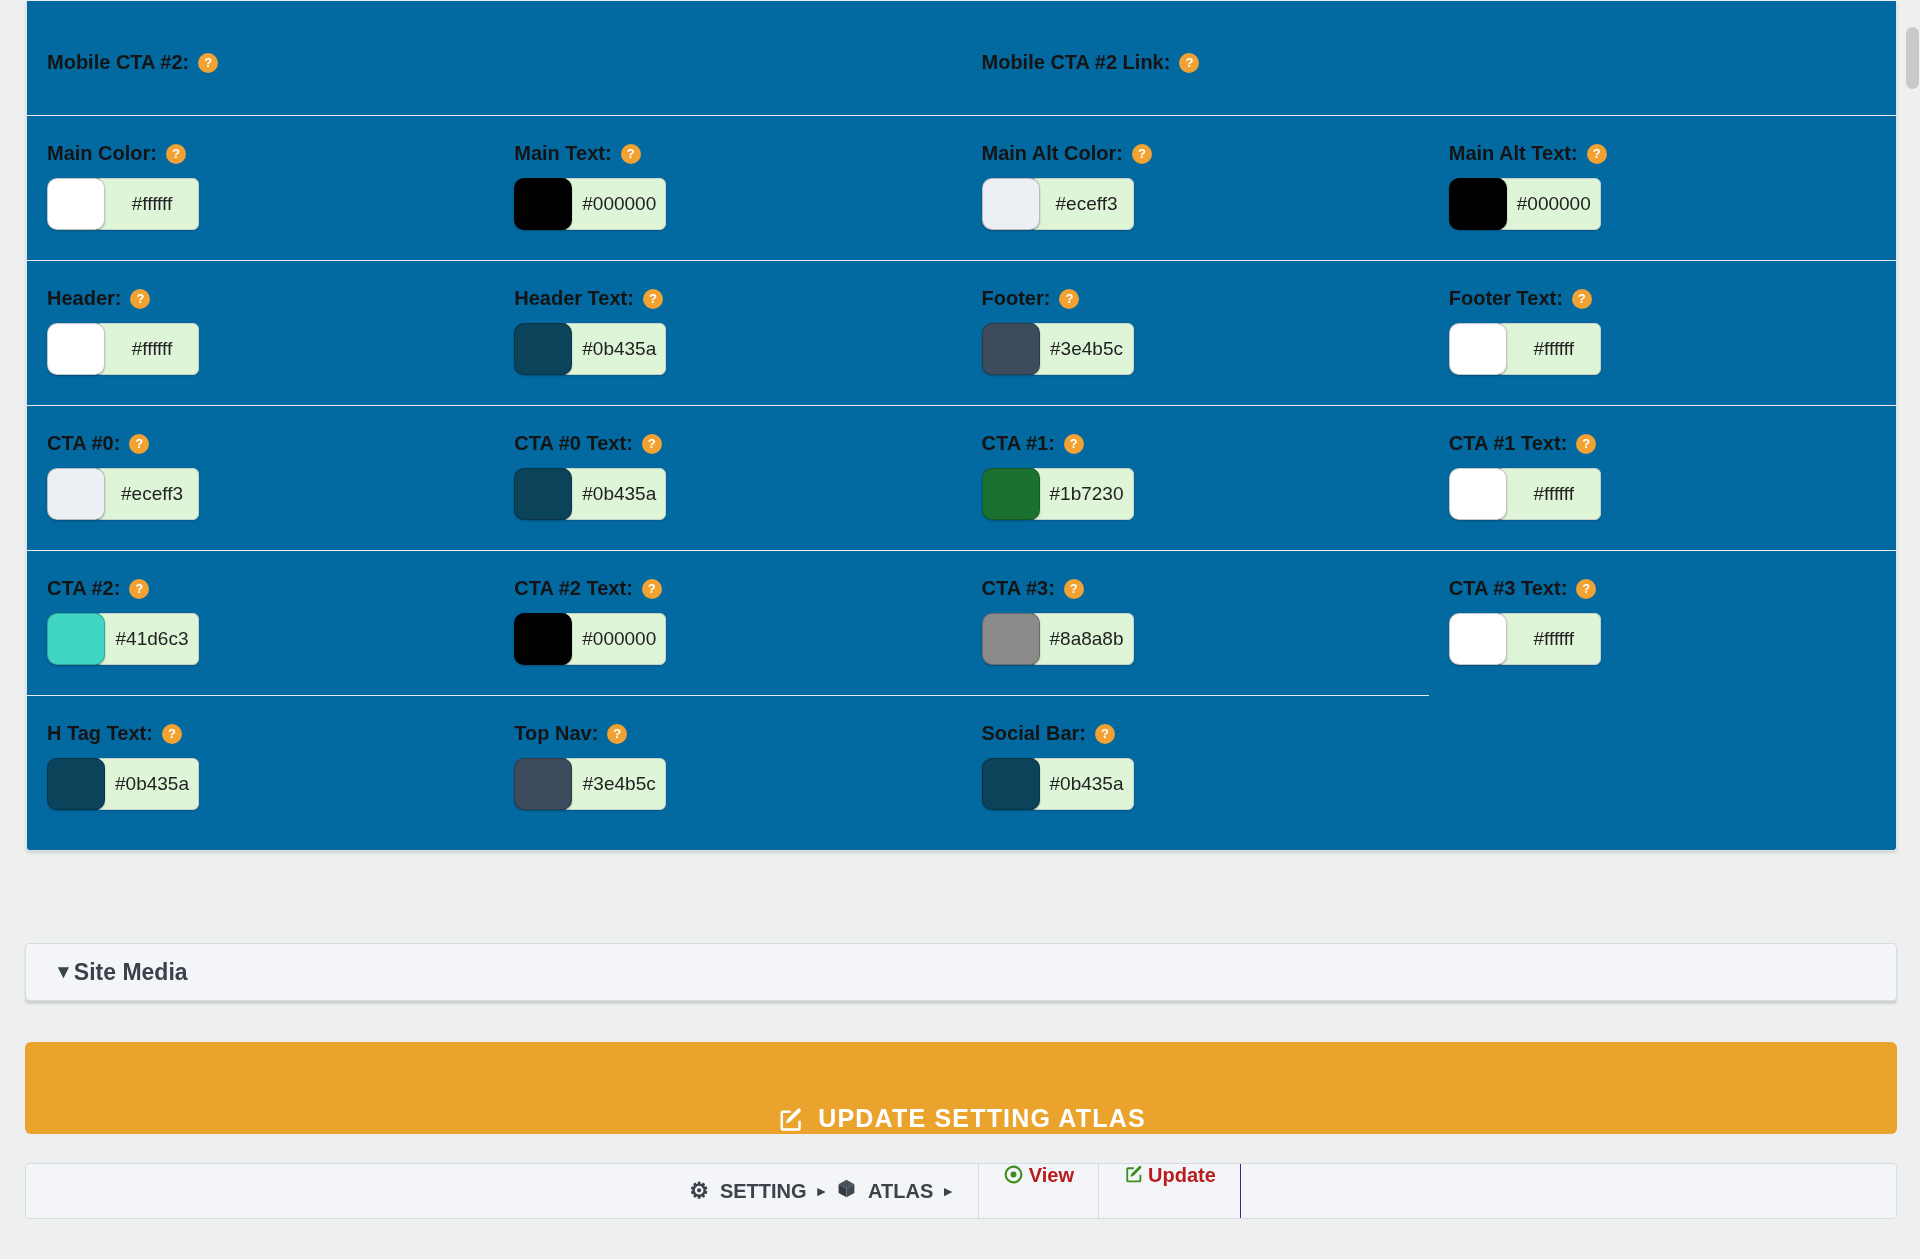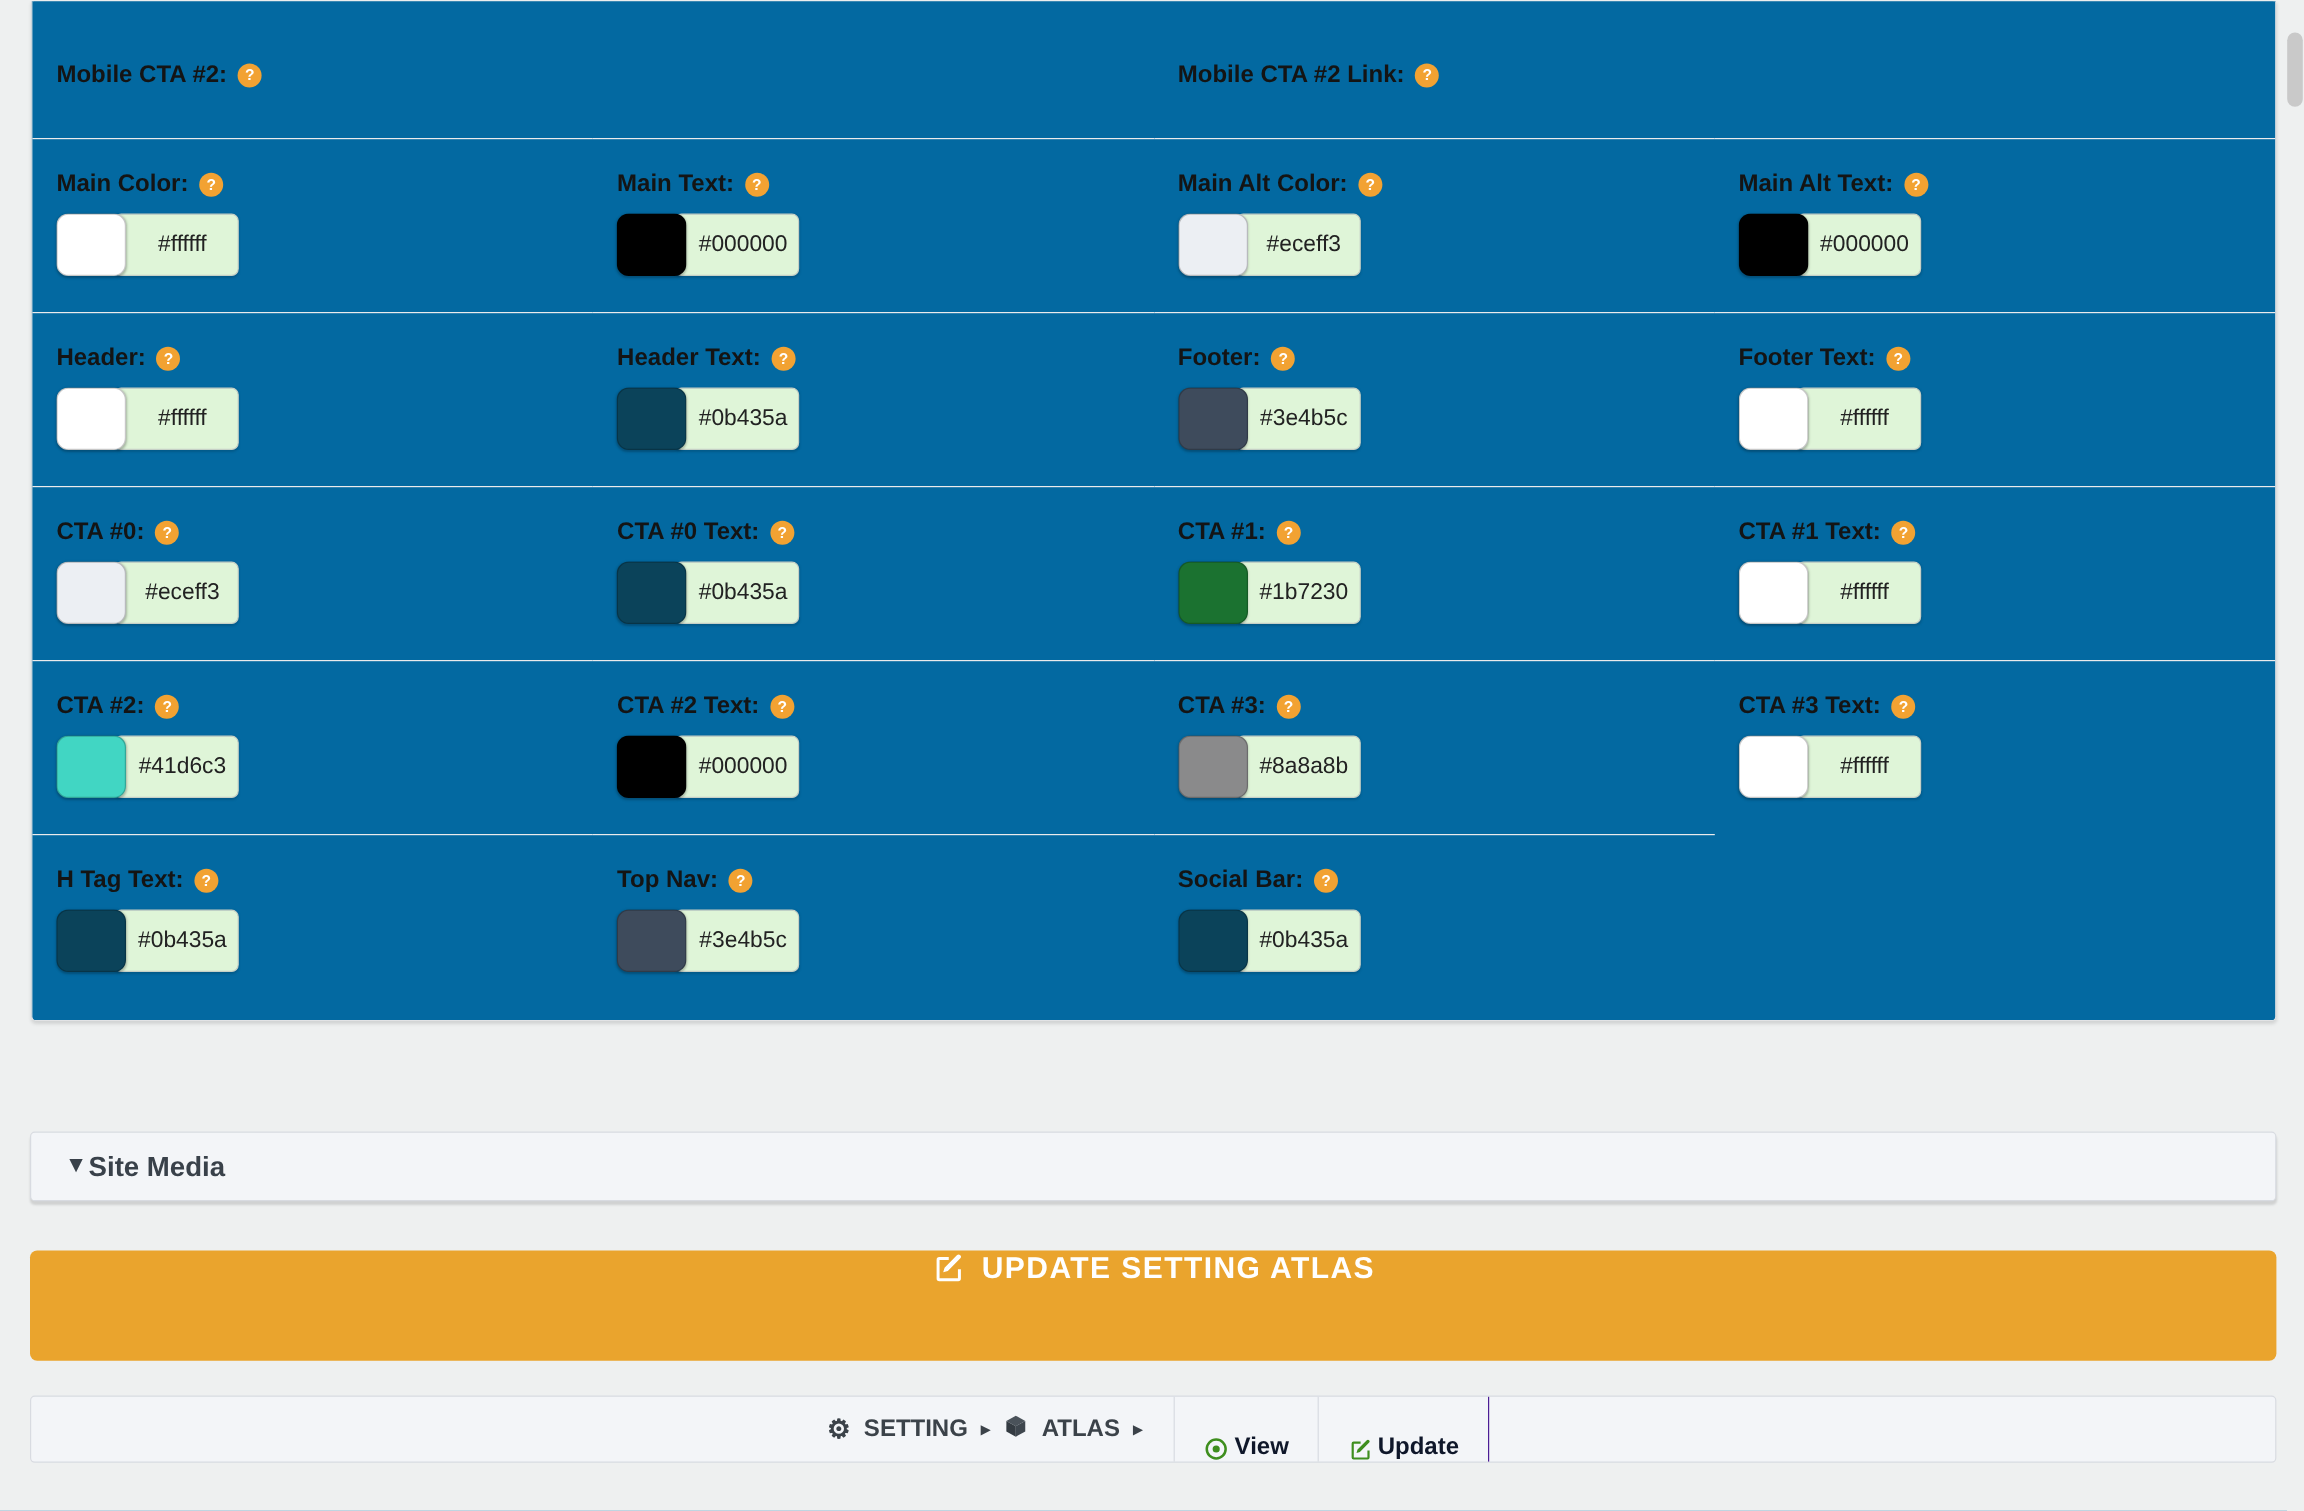--- a/index.html
+++ b/index.html
@@ -74,42 +74,42 @@
     box-shadow:0 3px 2px rgba(0,0,0,.13);
     display:flex; align-items:center; padding-left:28px;
     font-size:23px; font-weight:bold; color:#39414a; cursor:pointer;
   }
   .site-bar .tri { font-size:19px; margin-right:1px; }
 
   
   .update-btn {
     position:absolute; left:25px; top:1042px; width:1872px; height:92px;
     background:#eaa42d; border:none; border-radius:6px;
-    display:flex; align-items:flex-start; justify-content:center; gap:15px;
+    display:flex; align-items:flex-end; justify-content:center; gap:15px;
     color:#ffffff; font-size:25px; font-weight:bold; letter-spacing:1.2px;
     font-family:"Liberation Sans", sans-serif; cursor:pointer;
   }
   .update-btn svg { display:block; }
 
   
   .crumb-bar {
     position:absolute; left:25px; top:1163px; width:1872px; height:56px;
     background:#f3f5f8; border:1px solid #d8dbe1; border-radius:4px;
     display:flex; align-items:stretch; justify-content:center;
     font-size:20px; font-weight:bold;
   }
   .crumb-main {
     display:flex; align-items:center; gap:11px;
     color:#3b4249; padding:0 26px 0 8px;
   }
   .crumb-sep { font-size:15px; color:#3b4249; }
   .gear { font-size:22px; line-height:1; }
   .crumb-cell {
-    display:flex; align-items:flex-end; gap:5px;
-    color:#0f172a; padding:0 24px;
+    display:flex; align-items:flex-start; gap:5px;
+    color:#b91c1c; padding:0 24px;
     border-left:1px solid #d8dbe1; cursor:pointer;
   }
   .crumb-cell.last { border-right:1px solid #4c1d95; }
   .crumb-cell svg { display:block; }
 
   
   .scroll-thumb {
     position:absolute; right:1px; top:27px; width:13px; height:62px;
     background:#c9c9c9; border-radius:7px;
   }

